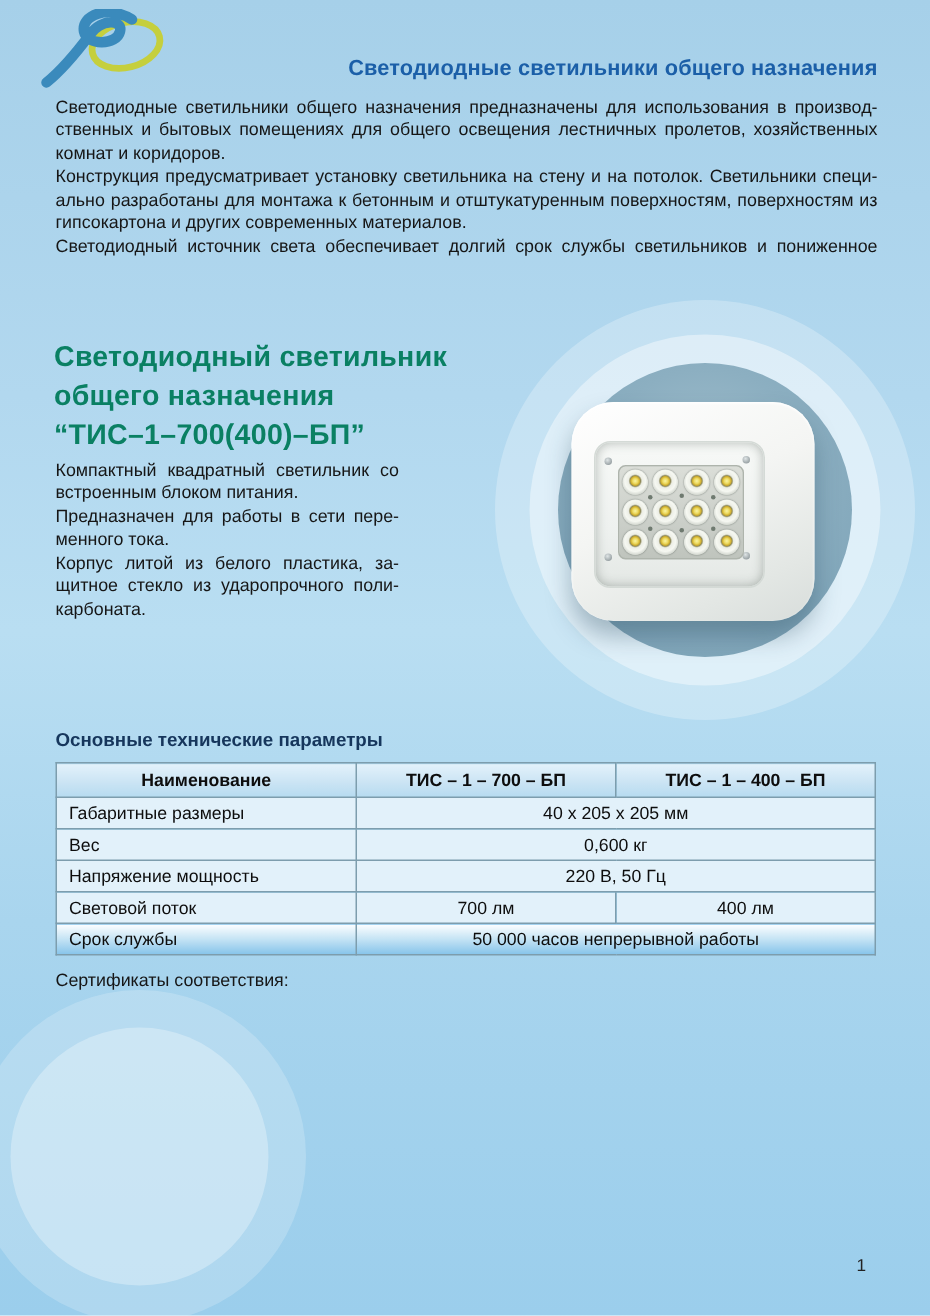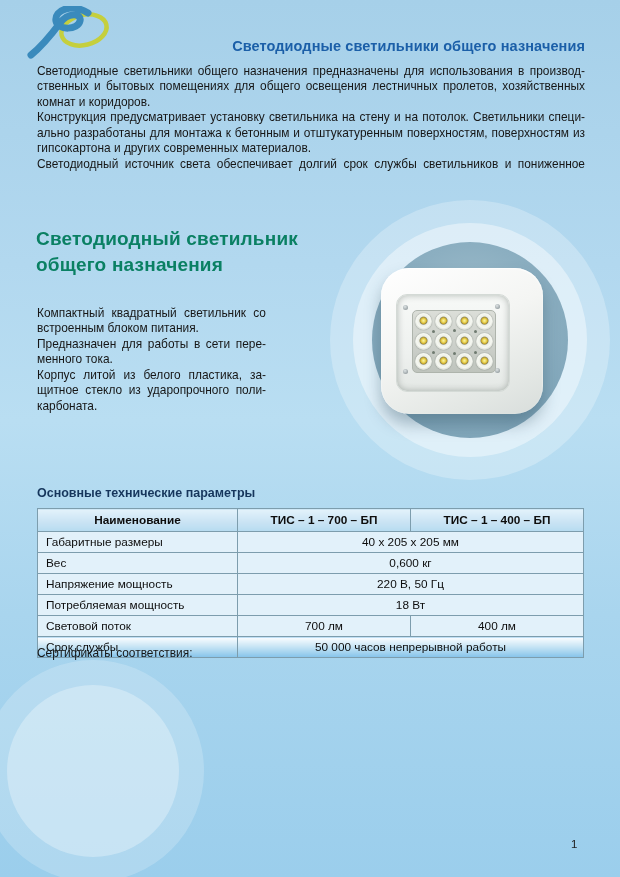--- a/index.html
+++ b/index.html
@@ -100,20 +100,21 @@
     <div class="l">комнат и коридоров.</div>
     <div class="j">Конструкция предусматривает установку светильника на стену и на потолок. Светильники специ-</div>
     <div class="j">ально разработаны для монтажа к бетонным и отштукатуренным поверхностям, поверхностям из</div>
     <div class="l">гипсокартона и других современных материалов.</div>
     <div class="j">Светодиодный источник света обеспечивает долгий срок службы светильников и пониженное</div>
   </div>
 
   <div class="product-heading">
     <div>Светодиодный светильник</div>
     <div>общего назначения</div>
+    <div>“ТИС–1–700(400)–БП”</div>
   </div>
 
   <div class="product-desc">
     <div class="j">Компактный квадратный светильник со</div>
     <div class="l">встроенным блоком питания.</div>
     <div class="j">Предназначен для работы в сети пере-</div>
     <div class="l">менного тока.</div>
     <div class="j">Корпус литой из белого пластика, за-</div>
     <div class="j">щитное стекло из ударопрочного поли-</div>
     <div class="l">карбоната.</div>
@@ -174,24 +175,20 @@
       </tr>
       <tr>
         <td class="lbl">Вес</td>
         <td class="val" colspan="2">0,600 кг</td>
       </tr>
       <tr>
         <td class="lbl">Напряжение мощность</td>
         <td class="val" colspan="2">220 В, 50 Гц</td>
       </tr>
       <tr>
-        <td class="lbl">Потребляемая мощность</td>
-        <td class="val" colspan="2">18 Вт</td>
-      </tr>
-      <tr>
         <td class="lbl">Световой поток</td>
         <td class="val">700 лм</td>
         <td class="val">400 лм</td>
       </tr>
       <tr class="hl">
         <td class="lbl">Срок службы</td>
         <td class="val" colspan="2">50 000 часов непрерывной работы</td>
       </tr>
     </tbody>
   </table>

